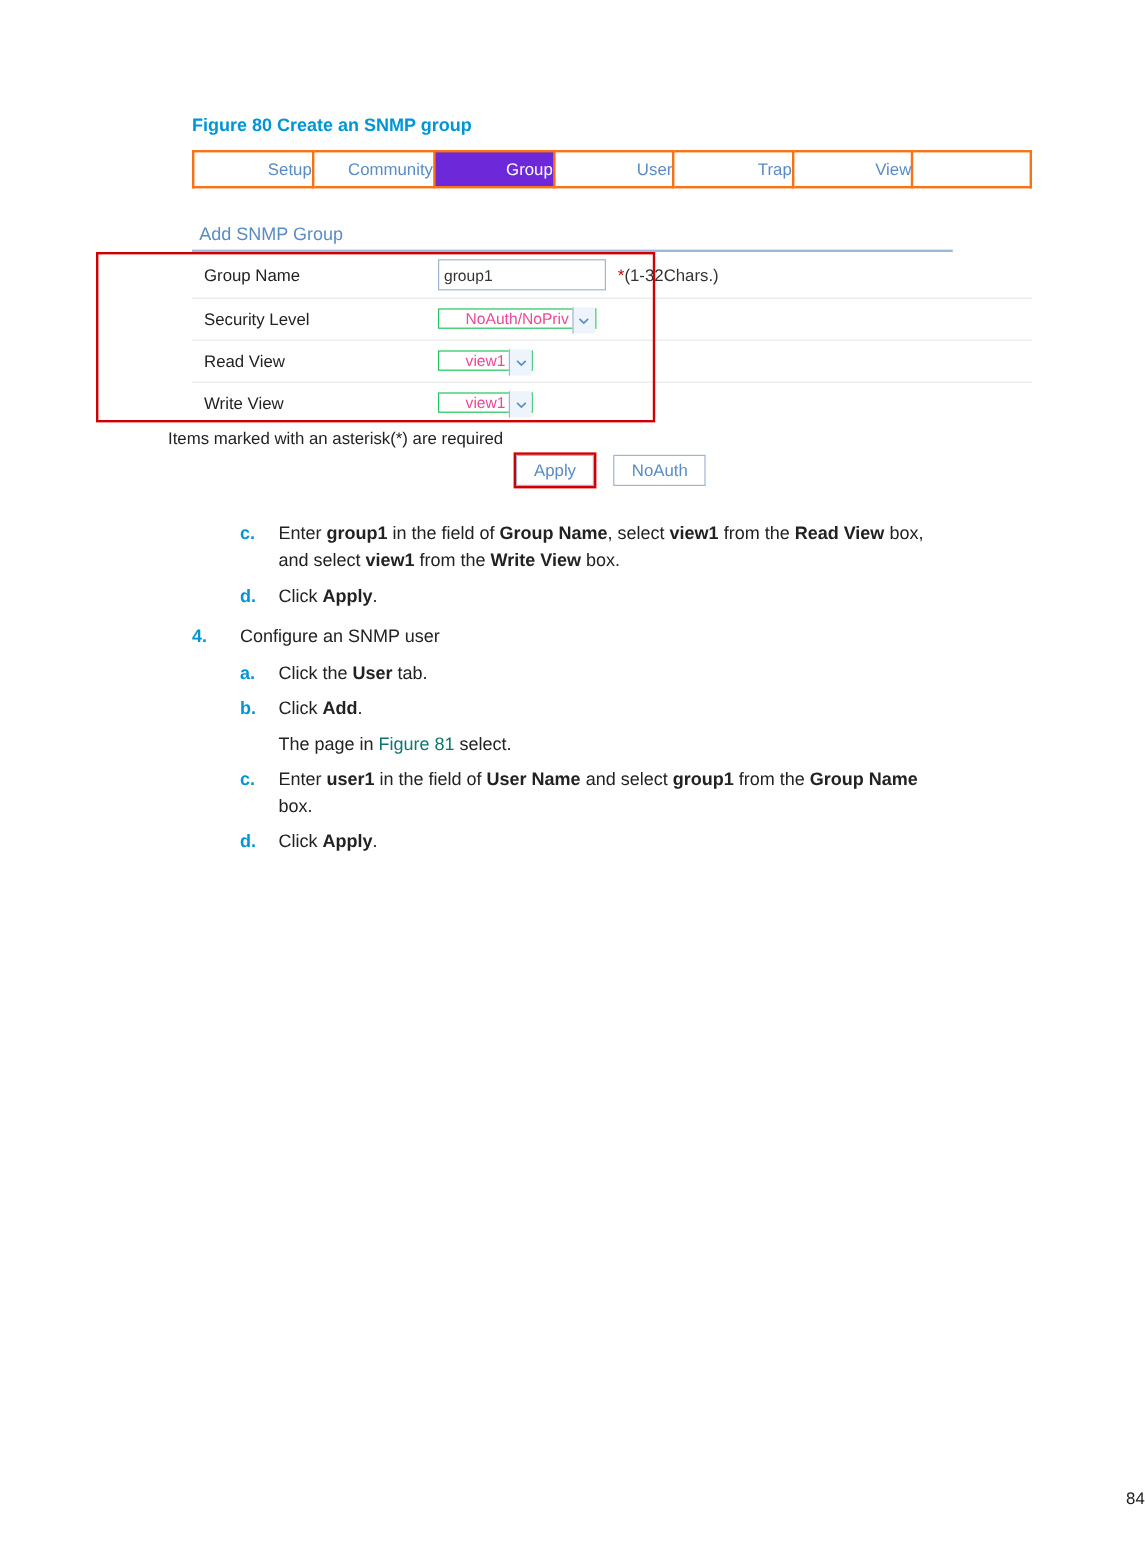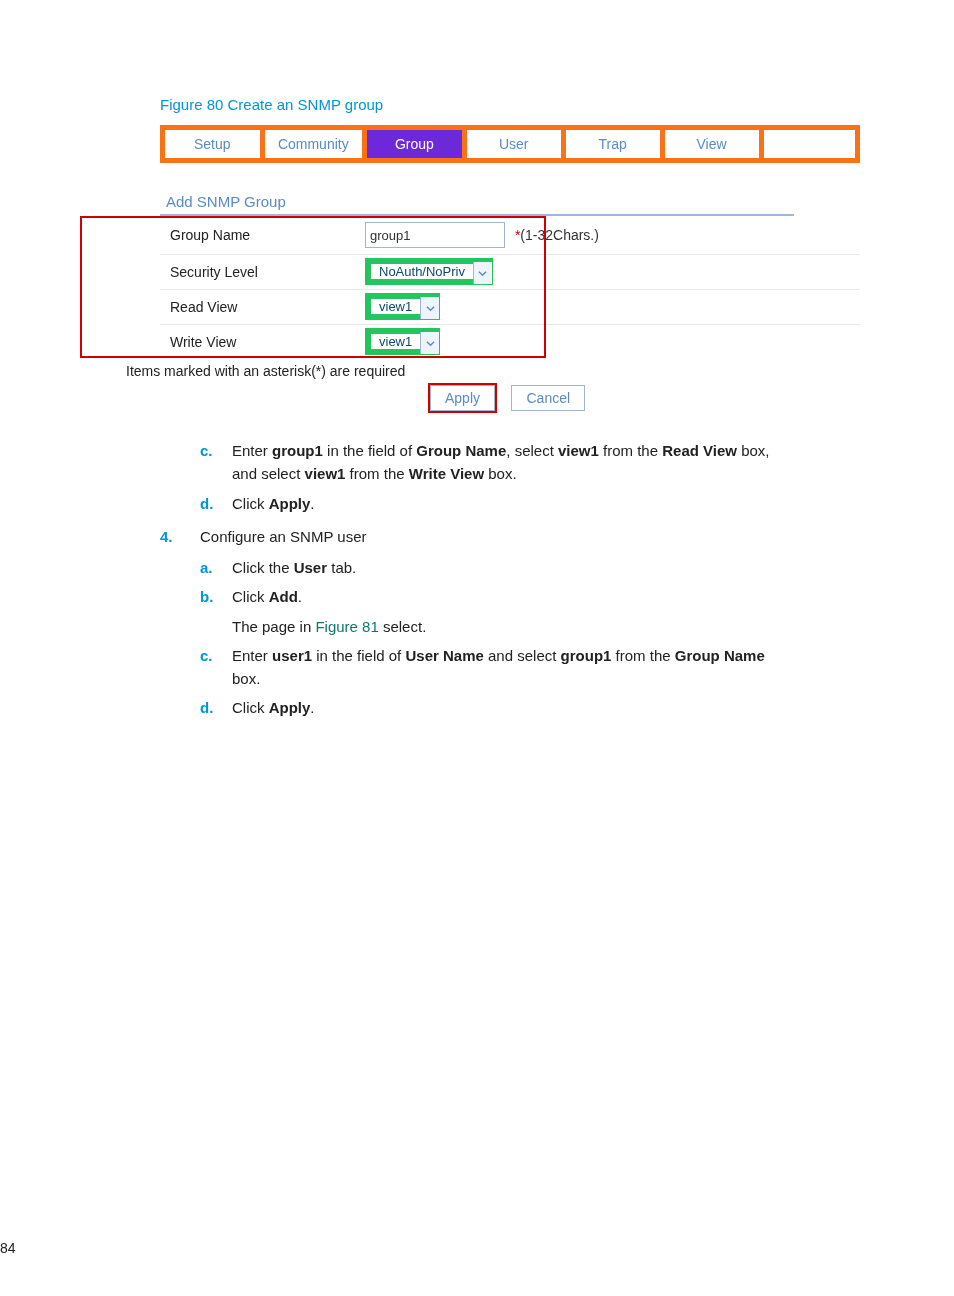--- a/index.html
+++ b/index.html
@@ -1,55 +1,55 @@
 <!DOCTYPE html>
 <html><head>
 <meta charset="utf-8">
 <style>
 html,body{margin:0;padding:0;background:#fff;font-family:Arial,Helvetica,sans-serif;color:#222}
 .page{width:954px;min-height:1296px;margin:0 auto;position:relative;padding:96px 80px 40px 80px;box-sizing:border-box}
-.fig-title{color:#0096d6;font-weight:normal;font-size:15px;margin:0 0 12px 80px}
+.fig-title{color:#0096d6;font-weight:bold;font-size:15px;margin:0 0 12px 80px}
 .tabs{margin:0 0 30px 80px;border-collapse:collapse;width:700px;border:1px solid #c7c7c7;font-size:14px}
-.tabs td{border:5px solid #f97316;text-align:center;padding:6px 0;width:100px;color:#5a8cc3;cursor:pointer}
+.tabs td{border:2px solid #f97316;text-align:right;padding:6px 0;width:100px;color:#5a8cc3;cursor:pointer}
 .tabs td.active{background:#6d28d9;color:#fff}
 .tabs td.blank{color:#fff}
 .section-title{color:#5a8cc3;font-size:15px;margin:0 0 4px 86px}
 .hr{height:2px;background:#9bb8e0;margin:0 80px 0 80px}
 
 .form{border-collapse:collapse;margin:0 80px 0 80px;width:700px;font-size:14px}
 .form td{padding:6px 10px;border-top:1px solid #e8e8e8;vertical-align:middle}
 .form tr.first td{border-top:none}
 .form td.label{width:175px}
 
 .txt{border:1px solid #9fb6d0;height:22px;padding:1px 4px;font-size:13px;font-family:Arial;color:#333}
 .sel{position:relative;display:inline-block;vertical-align:middle}
-.sel .box{border:6px solid #22c55e;height:22px;line-height:22px;padding:0 22px 0 8px;font-size:13px;color:#0c4a6e;background:#fff}
+.sel .box{border:1px solid #22c55e;height:22px;line-height:22px;padding:0 22px 0 22px;font-size:13px;color:#ec4899;background:#fff}
 .sel .arrow{position:absolute;right:1px;top:1px;width:18px;height:22px;border-left:1px solid #9fb6d0;background:#eef4fb;display:flex;align-items:center;justify-content:center}
 .sel .arrow svg{width:9px;height:9px}
 
 .hint{color:#333;font-size:14px;padding-left:6px}
 .req{color:#c00}
 
 .redbox{position:absolute;border:2px solid #d10000;pointer-events:none}
 
-.note{margin:4px 80px 6px 46px;font-size:14px}
+.note{margin:4px 80px 6px 60px;font-size:14px}
 .buttons{margin:4px 0 0 350px}
 .btn{display:inline-block;border:1px solid #9fb6d0;padding:4px 14px;font-size:14px;color:#5a8cc3;background:#fff;cursor:pointer;margin-right:12px}
 .btn.apply{outline:2px solid #d10000}
 
 .body-text{margin:28px 80px 0 120px;font-size:15px;line-height:1.55}
 .body-text ol.alpha{list-style:none;padding-left:0;margin:0}
 .body-text ol.alpha>li{margin:6px 0;position:relative;padding-left:32px}
 .body-text ol.alpha>li>.m{position:absolute;left:0;color:#0096d6;font-weight:bold}
 .body-text ol.num{list-style:none;padding-left:0;margin:10px 0 0 -40px}
 .body-text ol.num>li{position:relative;padding-left:40px;margin:8px 0}
 .body-text ol.num>li>.m{position:absolute;left:0;color:#0096d6;font-weight:bold}
 .link{color:#0f766e}
 
-.pgno{position:absolute;bottom:40px;left:0;width:100%;text-align:left;font-size:14px;color:#222}
+.pgno{position:absolute;bottom:40px;left:0;width:100%;text-align:right;font-size:14px;color:#222}
 </style>
 </head>
 <body>
 
 <div class="page">
   <div class="fig-title">Figure 80 Create an SNMP group</div>
 
   <table class="tabs">
       <tbody>
         <tr>
@@ -117,21 +117,21 @@
         </td>
       </tr>
     </tbody>
       </table>
     <div class="redbox" style="left:0;top:0;width:462px;height:138px"></div>
   </div>
 
   <div class="note">Items marked with an asterisk(*) are required</div>
   <div class="buttons">
     <span class="btn apply">Apply</span>
-    <span class="btn">Cancel</span>
+    <span class="btn">NoAuth</span>
   </div>
 
   <div class="body-text">
     <ol class="alpha">
       <li><span class="m">c.</span>
         <span>Enter </span><b>group1</b><span> in the field of </span><b>Group Name</b><span>, select </span><b>view1</b><span> from the </span><b>Read View</b><span> box, and select </span><b>view1</b><span> from the </span><b>Write View</b><span> box.</span>
       </li>
       <li><span class="m">d.</span>
         <span>Click </span><b>Apply</b><span>.</span>
       </li>

